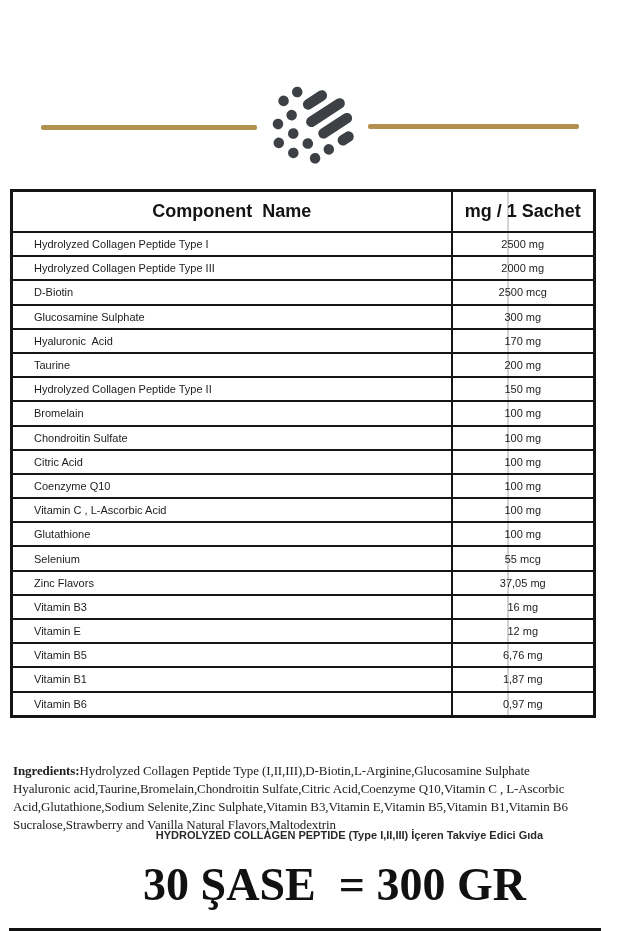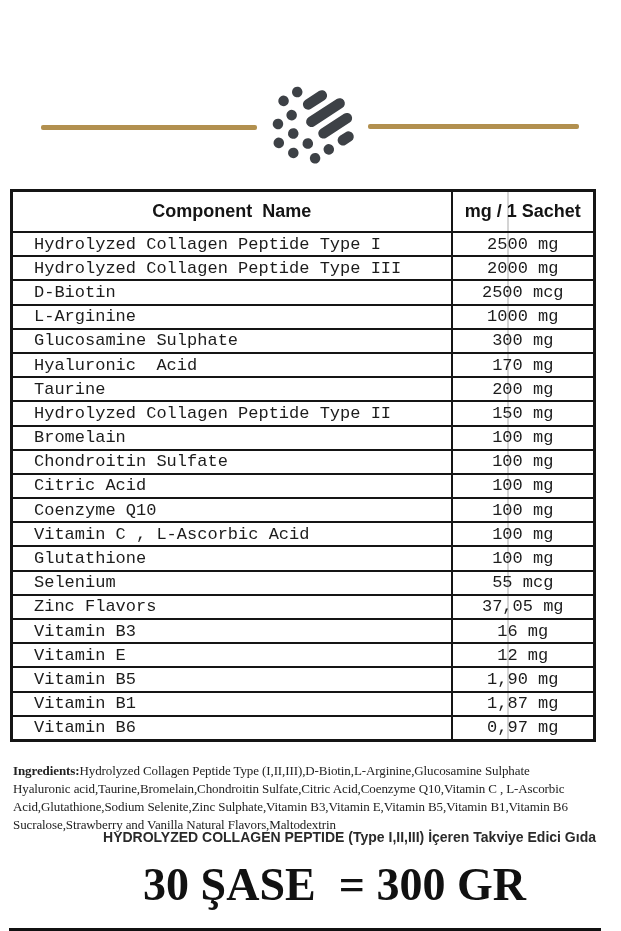--- a/index.html
+++ b/index.html
@@ -45,40 +45,40 @@
     background:transparent;
   }
   table.comp th {
     height:39px;
     font-size:18px;
     font-weight:bold;
     text-align:center;
     white-space:pre;
     color:#141414;
   }
-  table.comp td { height:22.2px; font-size:17px;font-family:Liberation Mono, monospace; }
+  table.comp td { height:22.2px; font-size:11px; }
   table.comp td.name   { padding-left:21px; white-space:pre; text-align:left; }
   table.comp td.amount { text-align:center; }
 
   
   .ingredients {
     position:absolute; left:8px; top:757px; width:612px;
     font-family:"Liberation Serif", serif;
     font-size:13px; line-height:18px;
     letter-spacing:-0.1px;
     color:#222222;
     white-space:pre-line;
     margin:5px;
   }
   .ingredients .ing-label { font-weight:bold; }
   .product-line {
     position:absolute; top:829px; left:0; width:621px;
     box-sizing:border-box; padding-left:78px;
     text-align:center; white-space:nowrap;
-    font-size:14px; font-weight:bold; color:#2a2a2a;
+    font-size:11px; font-weight:bold; color:#2a2a2a;
   }
   .quantity {
     position:absolute; top:858px; left:0; width:621px;
     text-align:center;
     font-family:"Liberation Serif", serif;
     font-weight:bold;
     font-size:46px;
     white-space:pre;
     color:#111111;
     margin-left:24px;
@@ -139,24 +139,20 @@
           </tr>
           <tr>
             <td class="name">Hydrolyzed Collagen Peptide Type III</td>
             <td class="amount">2000 mg</td>
           </tr>
           <tr>
             <td class="name">D-Biotin</td>
             <td class="amount">2500 mcg</td>
           </tr>
           <tr>
-            <td class="name">L-Arginine</td>
-            <td class="amount">1000 mg</td>
-          </tr>
-          <tr>
             <td class="name">Glucosamine Sulphate</td>
             <td class="amount">300 mg</td>
           </tr>
           <tr>
             <td class="name">Hyaluronic  Acid</td>
             <td class="amount">170 mg</td>
           </tr>
           <tr>
             <td class="name">Taurine</td>
             <td class="amount">200 mg</td>
@@ -200,21 +196,21 @@
           <tr>
             <td class="name">Vitamin B3</td>
             <td class="amount">16 mg</td>
           </tr>
           <tr>
             <td class="name">Vitamin E</td>
             <td class="amount">12 mg</td>
           </tr>
           <tr>
             <td class="name">Vitamin B5</td>
-            <td class="amount">1,90 mg</td>
+            <td class="amount">6,76 mg</td>
           </tr>
           <tr>
             <td class="name">Vitamin B1</td>
             <td class="amount">1,87 mg</td>
           </tr>
           <tr>
             <td class="name">Vitamin B6</td>
             <td class="amount">0,97 mg</td>
           </tr>
         </tbody>

